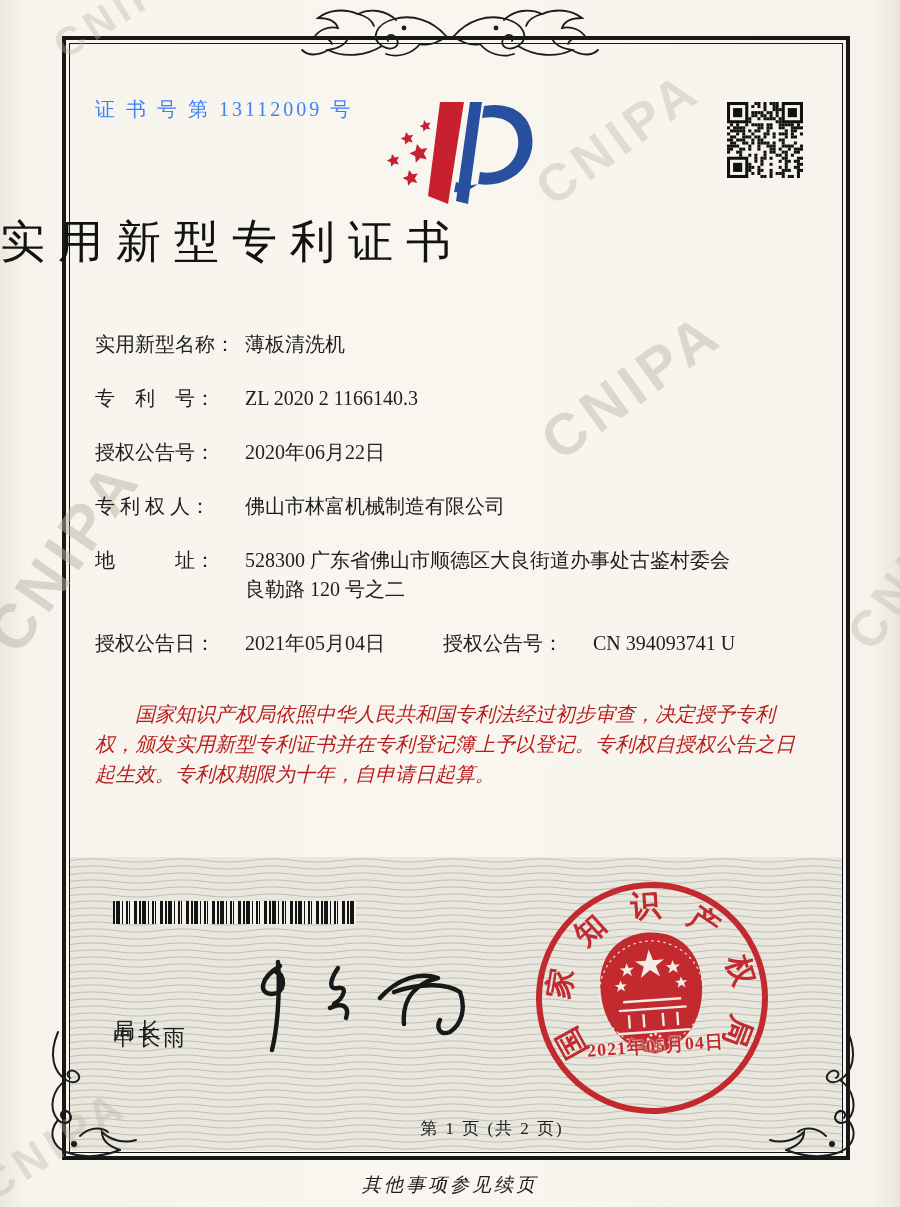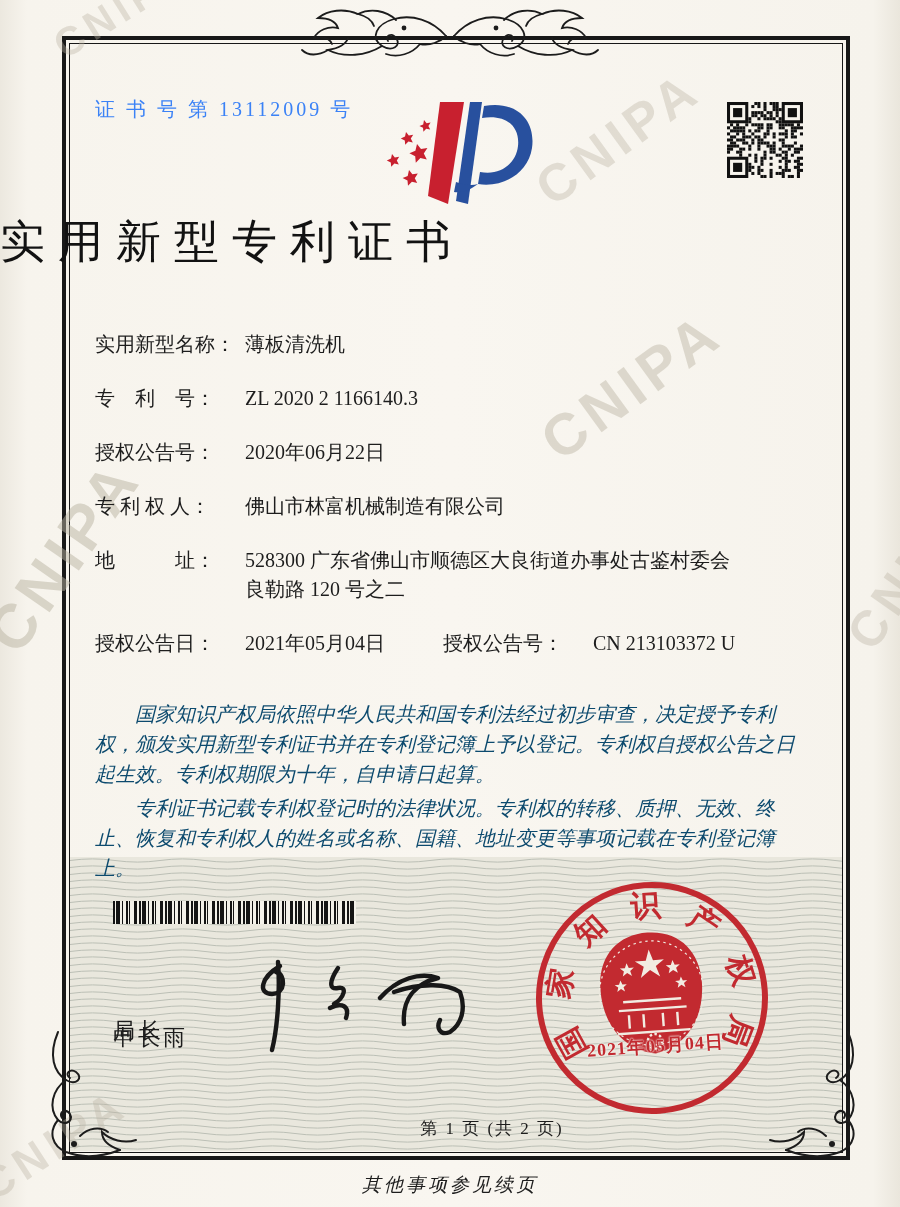--- a/index.html
+++ b/index.html
@@ -22,21 +22,21 @@
   .title{left:0;top:212px;width:900px;text-align:left;font-size:45px;font-weight:normal;
          letter-spacing:13px;color:#121212;z-index:3;}
   
   .fields{left:95px;top:330px;width:720px;z-index:3;font-size:20px;}
   .frow{margin-bottom:25px;line-height:29px;}
   .flabel{display:inline-block;min-width:150px;vertical-align:top;}
   .fvalue{white-space:pre-line;display:inline-block;max-width:540px;vertical-align:top;}
   .flabel2{margin-left:58px;}
   
   .paras{left:95px;top:699px;width:718px;z-index:3;font-size:20px;line-height:30px;
-         font-style:italic;color:#0c4a6e;}
+         font-style:italic;color:#b91c1c;}
   .paras p{margin:0 0 4px 0;text-indent:2em;}
   
   .barcode{left:113px;top:901px;width:243px;height:23px;z-index:3;
     background:repeating-linear-gradient(90deg,
       #141414 0 2px,#f3f1e9 2px 3px,#141414 3px 7px,#f3f1e9 7px 9px,
       #141414 9px 10px,#f3f1e9 10px 13px,#141414 13px 15px,#f3f1e9 15px 16px,
       #141414 16px 17px,#f3f1e9 17px 21px,#141414 21px 24px,#f3f1e9 24px 26px);}
   
   .band{left:70px;top:857px;z-index:0;}
   
@@ -386,27 +386,26 @@
     <span class="flabel">授权公告号：</span><span class="fvalue">2020年06月22日</span>
   </div>
   <div class="frow">
     <span class="flabel">专 利 权 人：</span><span class="fvalue">佛山市林富机械制造有限公司</span>
   </div>
   <div class="frow">
     <span class="flabel">地　　　址：</span><span class="fvalue">528300 广东省佛山市顺德区大良街道办事处古鉴村委会
 良勒路 120 号之二</span>
   </div>
   <div class="frow">
-    <span class="flabel">授权公告日：</span><span class="fvalue">2021年05月04日</span><span class="flabel flabel2">授权公告号：</span><span class="fvalue">CN 213103372 U</span>
+    <span class="flabel">授权公告日：</span><span class="fvalue">2021年05月04日</span><span class="flabel flabel2">授权公告号：</span><span class="fvalue">CN 394093741 U</span>
   </div>
 </div>
 
 <div class="abs paras">
   <p>国家知识产权局依照中华人民共和国专利法经过初步审查，决定授予专利权，颁发实用新型专利证书并在专利登记簿上予以登记。专利权自授权公告之日起生效。专利权期限为十年，自申请日起算。</p>
-  <p>专利证书记载专利权登记时的法律状况。专利权的转移、质押、无效、终止、恢复和专利权人的姓名或名称、国籍、地址变更等事项记载在专利登记簿上。</p>
 </div>
 
 <div class="abs barcode"></div>
 
 <div class="abs juzhang">局长</div>
 <div class="abs juname">申长雨</div>
 
 <svg class="abs sig" width="230" height="108" viewBox="0 0 230 108">
   <g fill="none" stroke="#181818" stroke-width="4.4" stroke-linecap="round" stroke-linejoin="round">
     <path d="M38 18 C18 30 16 46 30 46 C44 46 44 26 34 24"></path>

